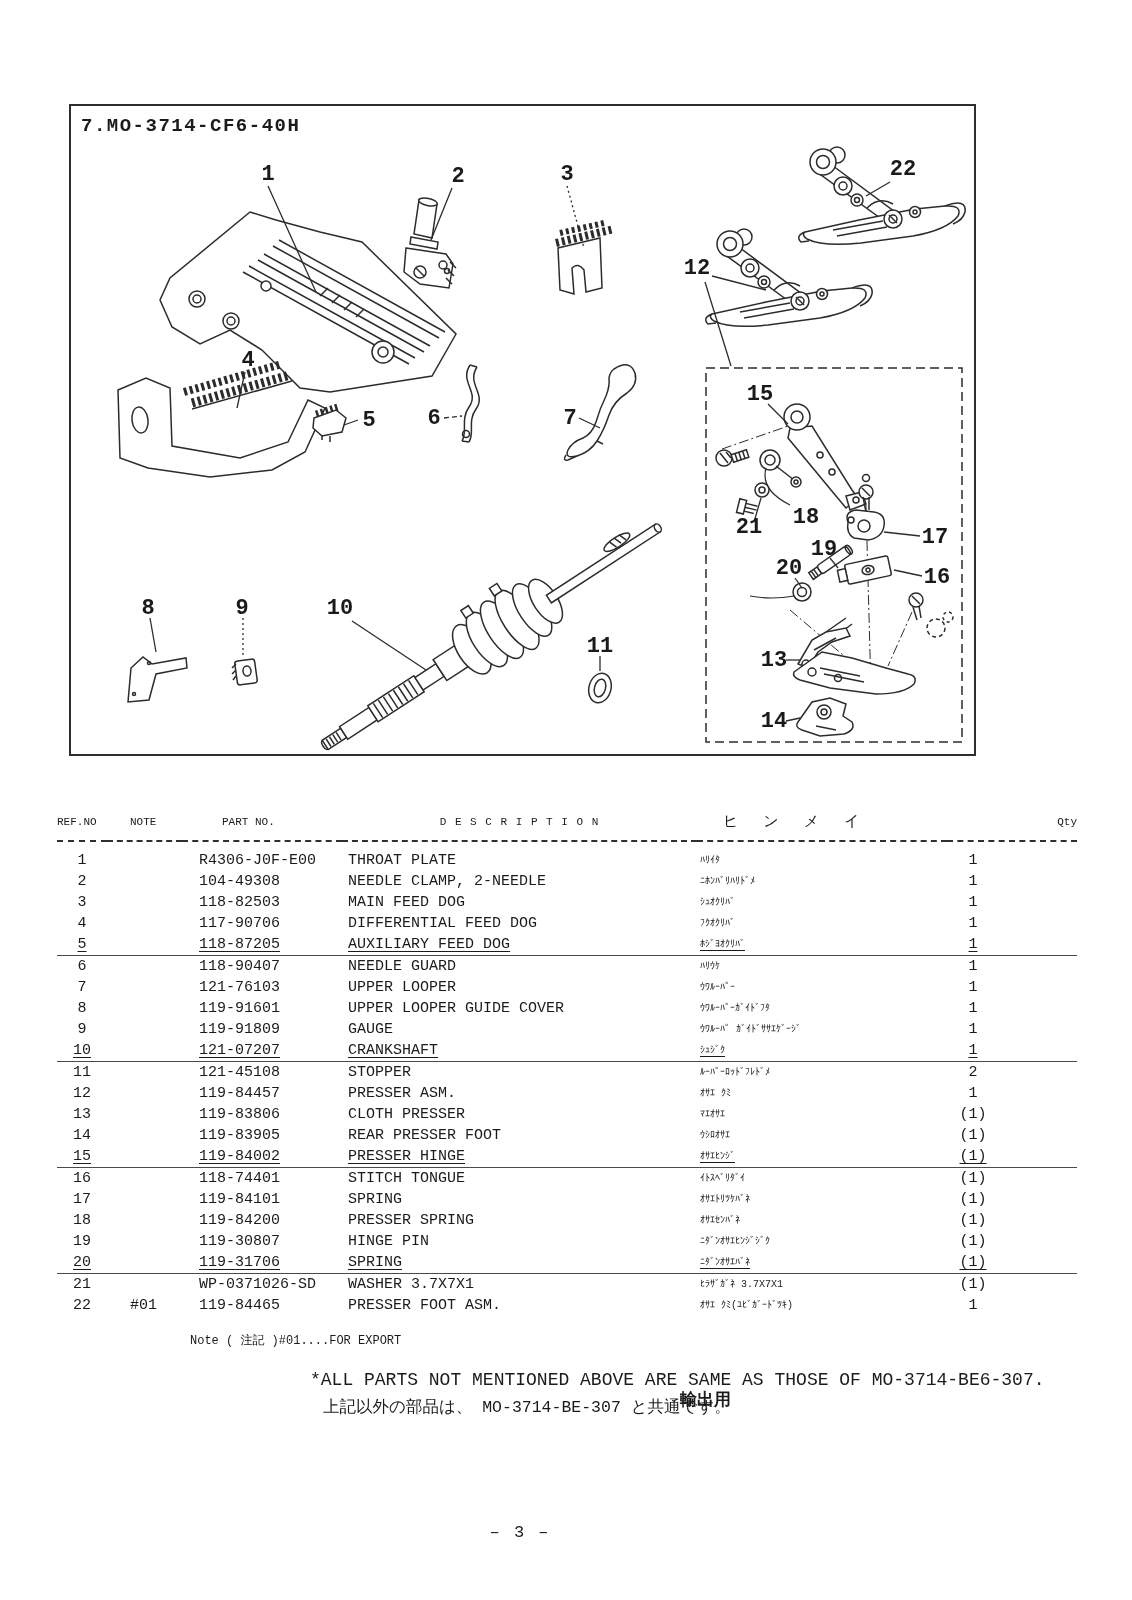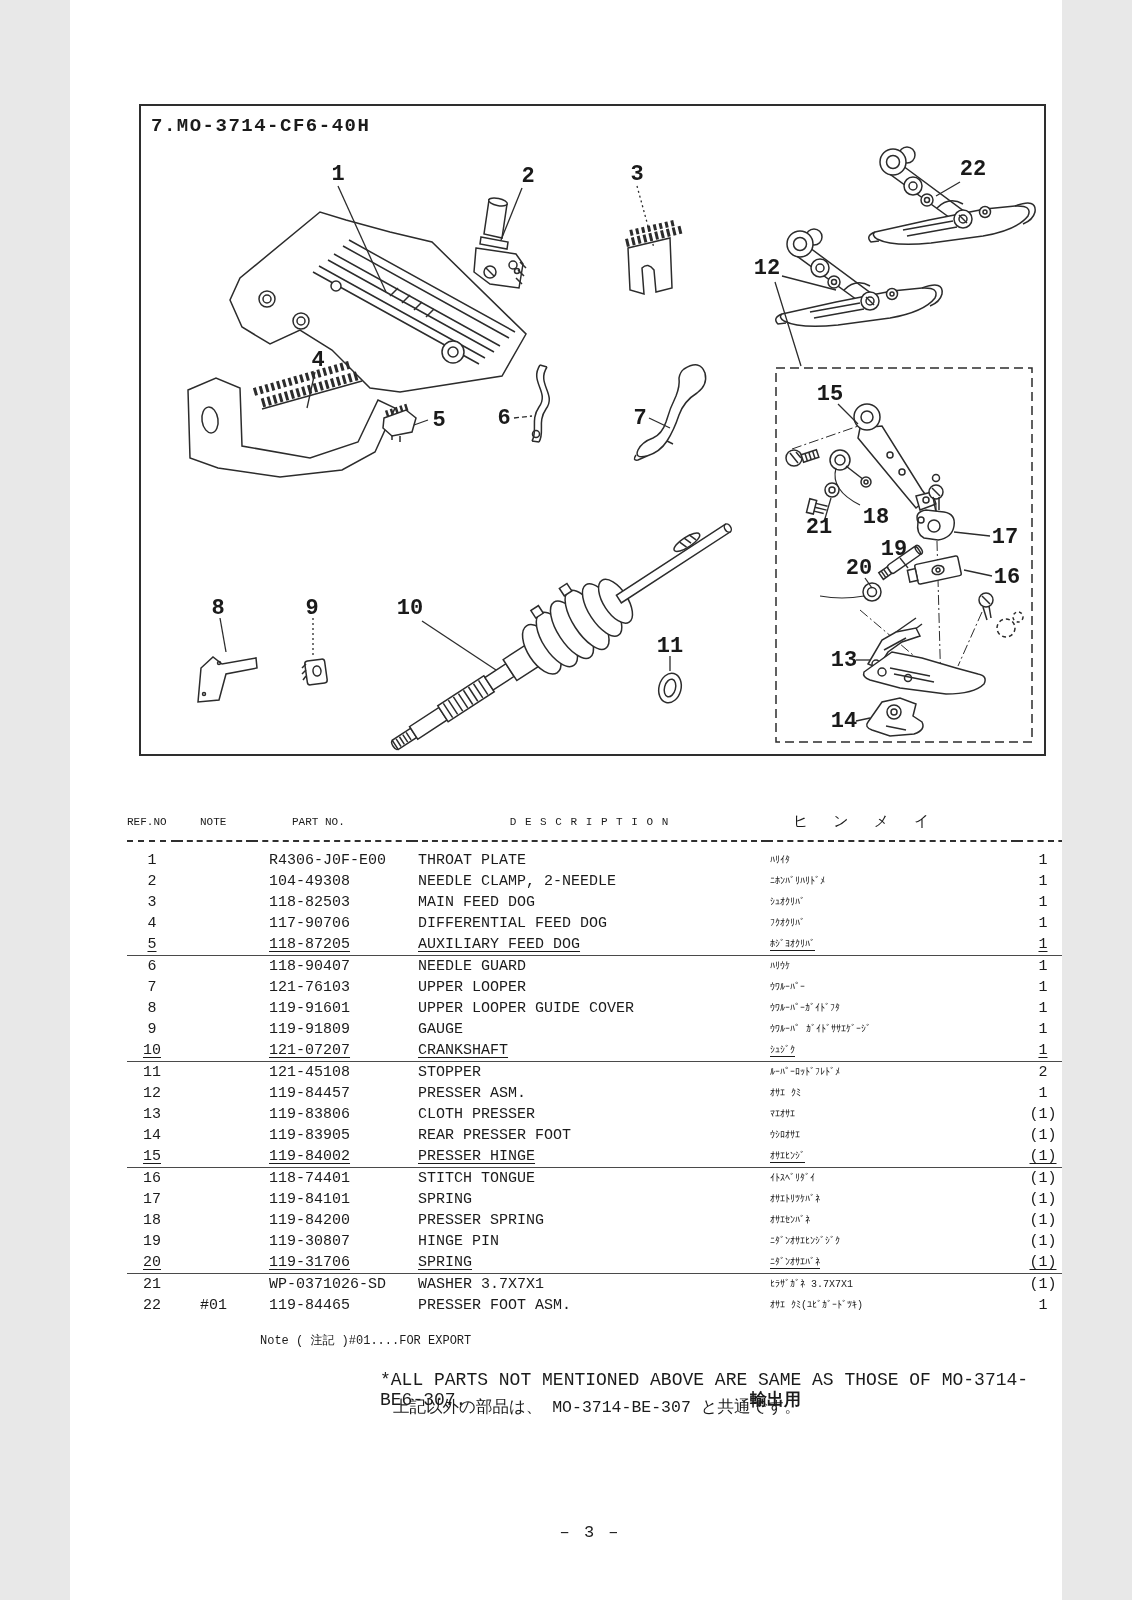--- a/index.html
+++ b/index.html
@@ -1,17 +1,17 @@
 <!DOCTYPE html>
 <html><head>
 <meta charset="utf-8">
 <style>
   html,body{margin:0;padding:0;background:#e8e8e8;}
   .page{
-    position:relative;width:992px;height:1600px;background:#ffffff;
+    position:relative;width:1132px;height:1600px;background:#ffffff;
     font-family:"Liberation Mono","DejaVu Sans Mono",monospace;color:#1b1b1b;
     overflow:hidden;margin:0 auto;
   }
   svg text{font-family:"Liberation Mono","DejaVu Sans Mono",monospace;}
   .diagram-svg{position:absolute;left:0;top:0;}
   .tbl-wrap{position:absolute;left:57px;top:812px;width:1020px;}
   table{width:100%;border-collapse:collapse;table-layout:fixed;
         font-size:15px;line-height:21px;white-space:nowrap;color:#1b1b1b;}
   td{padding:0;vertical-align:bottom;overflow:visible;}
   thead td{padding-bottom:7px;border-bottom:2px dashed #2f2f2f;font-size:11px;}

